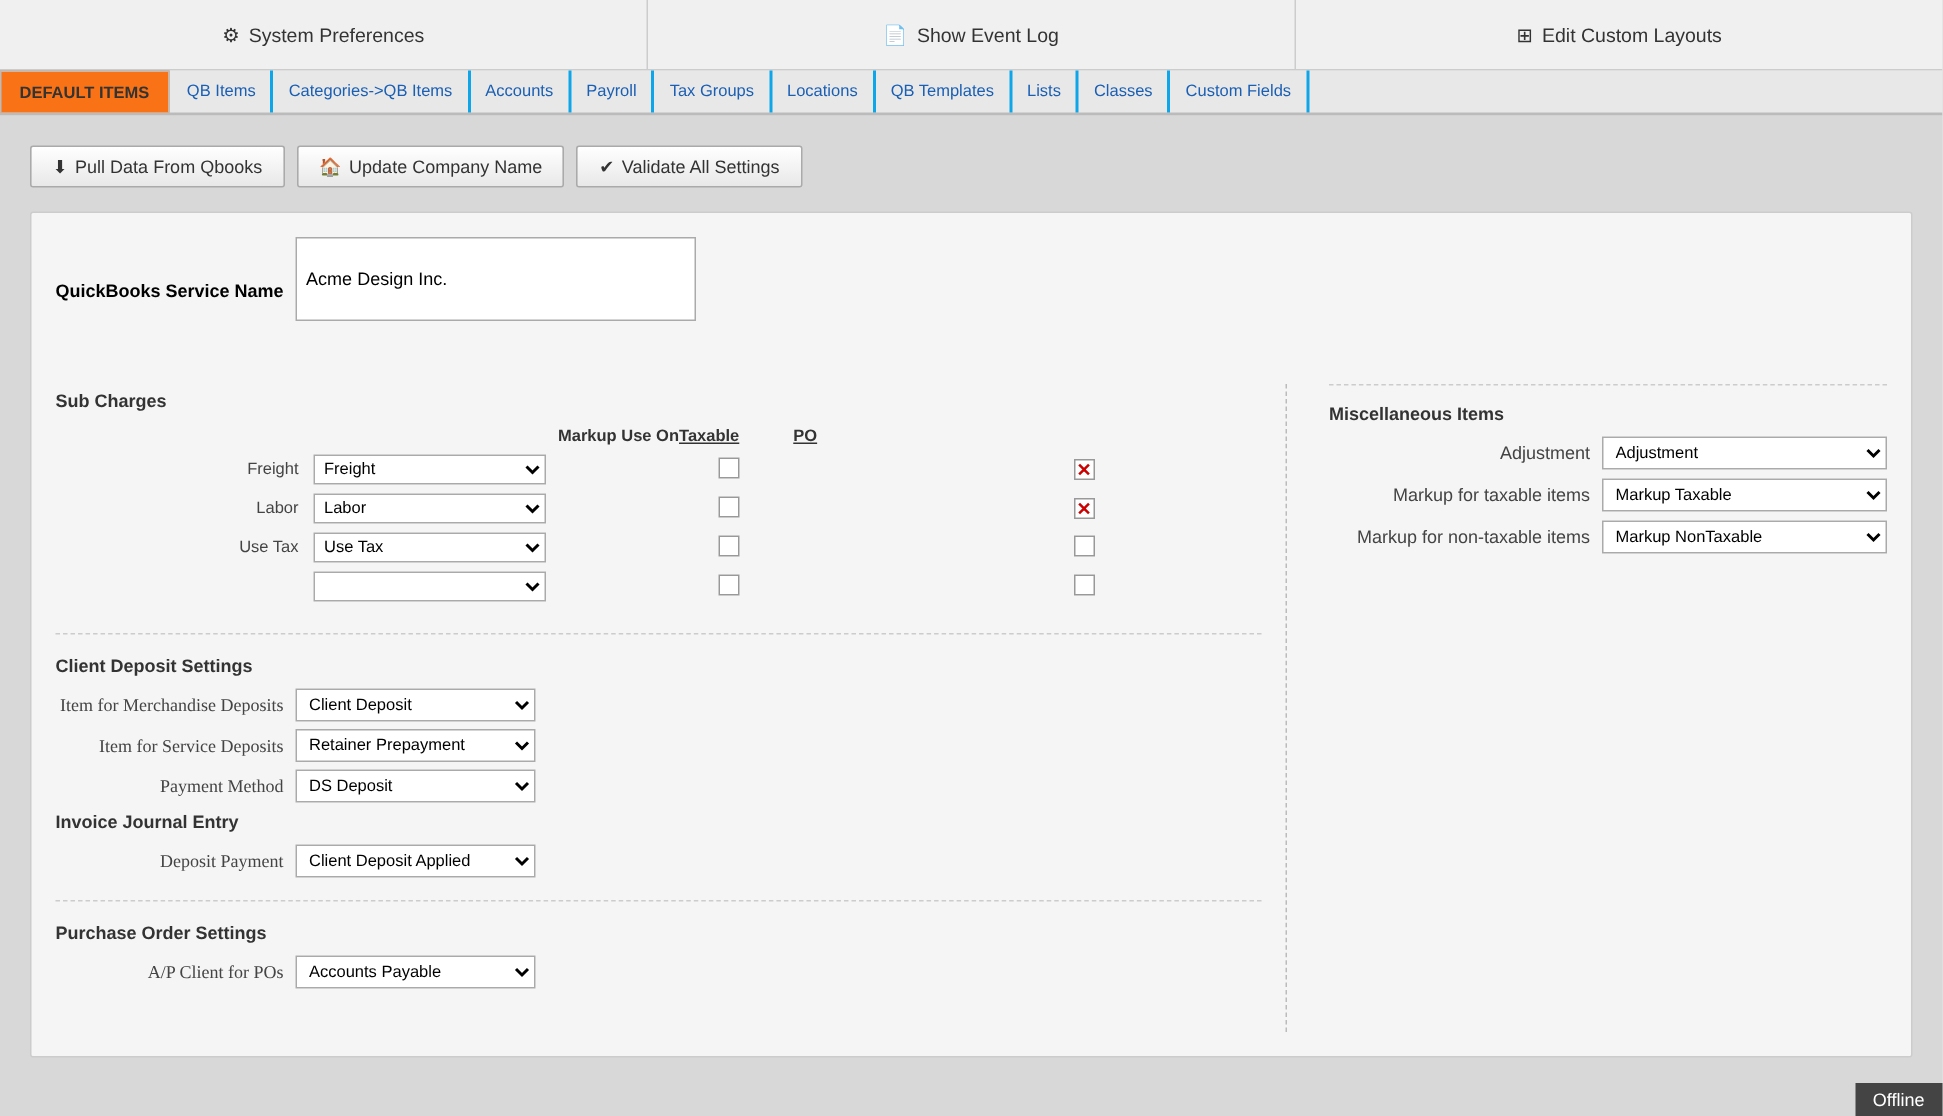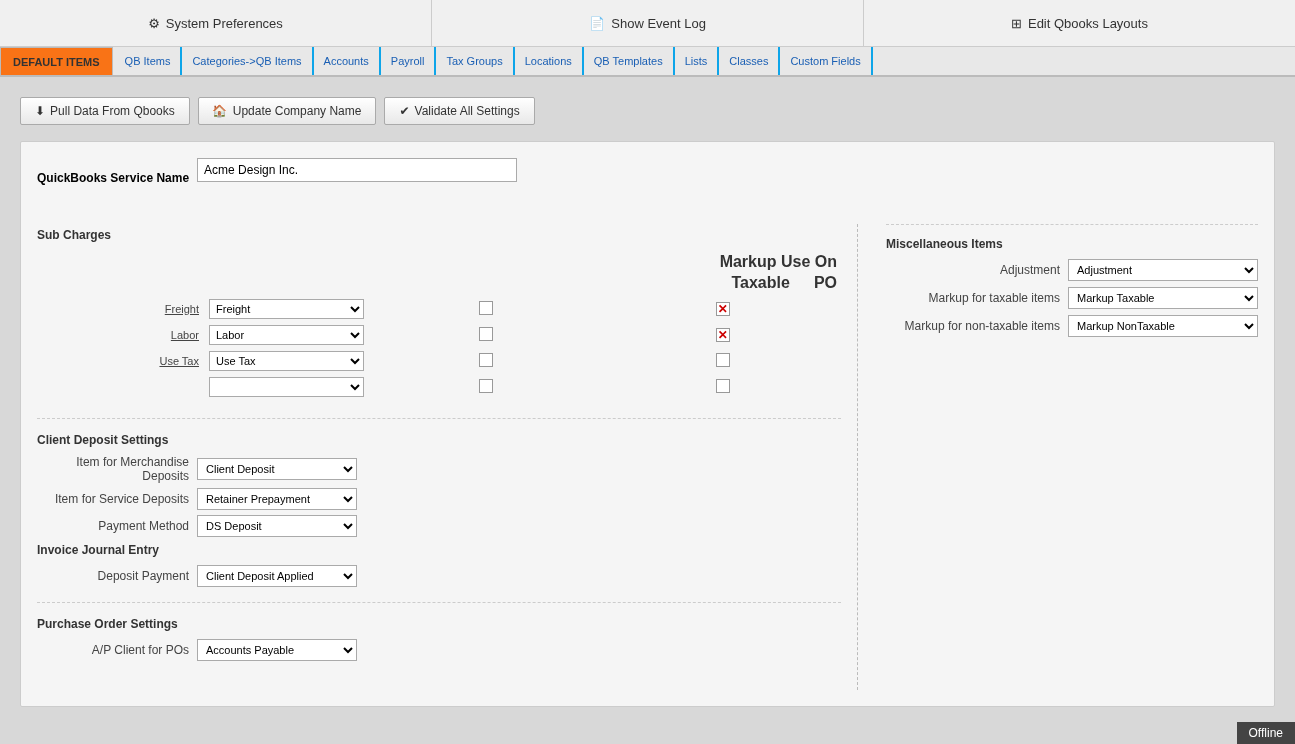--- a/index.html
+++ b/index.html
@@ -152,20 +152,21 @@
       align-items: center;
       margin-bottom: 5px;
     }
     .field-label {
       text-align: right;
       width: 160px;
       padding-right: 8px;
       font-size: 12px;
       color: #444;
       flex-shrink: 0;
+      font-family: Liberation Serif, serif;
     }
     .field-select {
       width: 160px;
       padding: 3px 4px;
       border: 1px solid #aaa;
       font-size: 11px;
       background: #fff;
     }
 
     
@@ -178,21 +179,20 @@
       font-size: 11px;
       font-weight: bold;
       text-align: center;
       padding: 2px 4px;
       color: #333;
     }
     .sub-charges-table td {
       font-size: 11px;
       padding: 3px 4px;
       text-align: center;
-      text-decoration: underline;
     }
     .sub-charges-table td.label-cell {
       text-align: right;
       padding-right: 6px;
       color: #444;
     }
     .sub-charges-table select {
       width: 155px;
       font-size: 11px;
       padding: 2px;
@@ -248,42 +248,42 @@
       right: 0;
       background: #444;
       color: #fff;
       padding: 4px 12px;
       font-size: 12px;
     }
 
     
     .markup-header {
       display: flex;
-      flex-direction: column;
+      flex-direction: row;
       align-items: flex-end;
       font-weight: bold;
-      font-size: 16px;
+      font-size: 11px;
       line-height: 1.3;
     }
   </style>
 </head>
 <body>
 
 <div class="top-bar">
   <div class="top-bar-item">
     <span>⚙</span>
     <span>System Preferences</span>
   </div>
   <div class="top-bar-item">
     <span>📄</span>
     <span>Show Event Log</span>
   </div>
   <div class="top-bar-item">
     <span>⊞</span>
-    <span>Edit Qbooks Layouts</span>
+    <span>Edit Custom Layouts</span>
   </div>
 </div>
 
 <div class="tab-bar">
   <div class="tab-label-main">
     <span>DEFAULT ITEMS</span>
   </div>
   <div class="tab-item">
     <span>QB Items</span>
   </div>
@@ -330,38 +330,38 @@
     <button class="btn">
       <span>✔</span>
       <span>Validate All Settings</span>
     </button>
   </div>
 
   <div class="settings-panel">
 
     <div class="company-name-row">
       <label>QuickBooks Service Name</label>
-      <input class="company-name-row input" type="text" style="width: 320px; padding: 4px 6px; border: 1px solid rgb(170, 170, 170); font-size: 12px;" value="Acme Design Inc.">
+      <input class="company-name-row input" type="text" style="width: 267px; padding: 20px 6px; border: 1px solid rgb(170, 170, 170); font-size: 12px;" value="Acme Design Inc.">
     </div>
 
     <div class="two-col">
 
       <div class="left-col">
 
         <div class="sub-section">
           <div class="section-header">Sub Charges</div>
           <table class="sub-charges-table">
             <thead>
               <tr>
                 <th style="width:168px;"></th>
                 <th style="width:160px;"></th>
                 <th colspan="2">
                   <div class="markup-header">
                     <span>Markup Use On</span>
-                    <span style="display:flex;gap:24px;">
+                    <span style="display:flex;gap:36px;text-decoration:underline;">
                       <span>Taxable</span>
                       <span>PO</span>
                     </span>
                   </div>
                 </th>
               </tr>
             </thead>
             <tbody>
 
               <tr>

